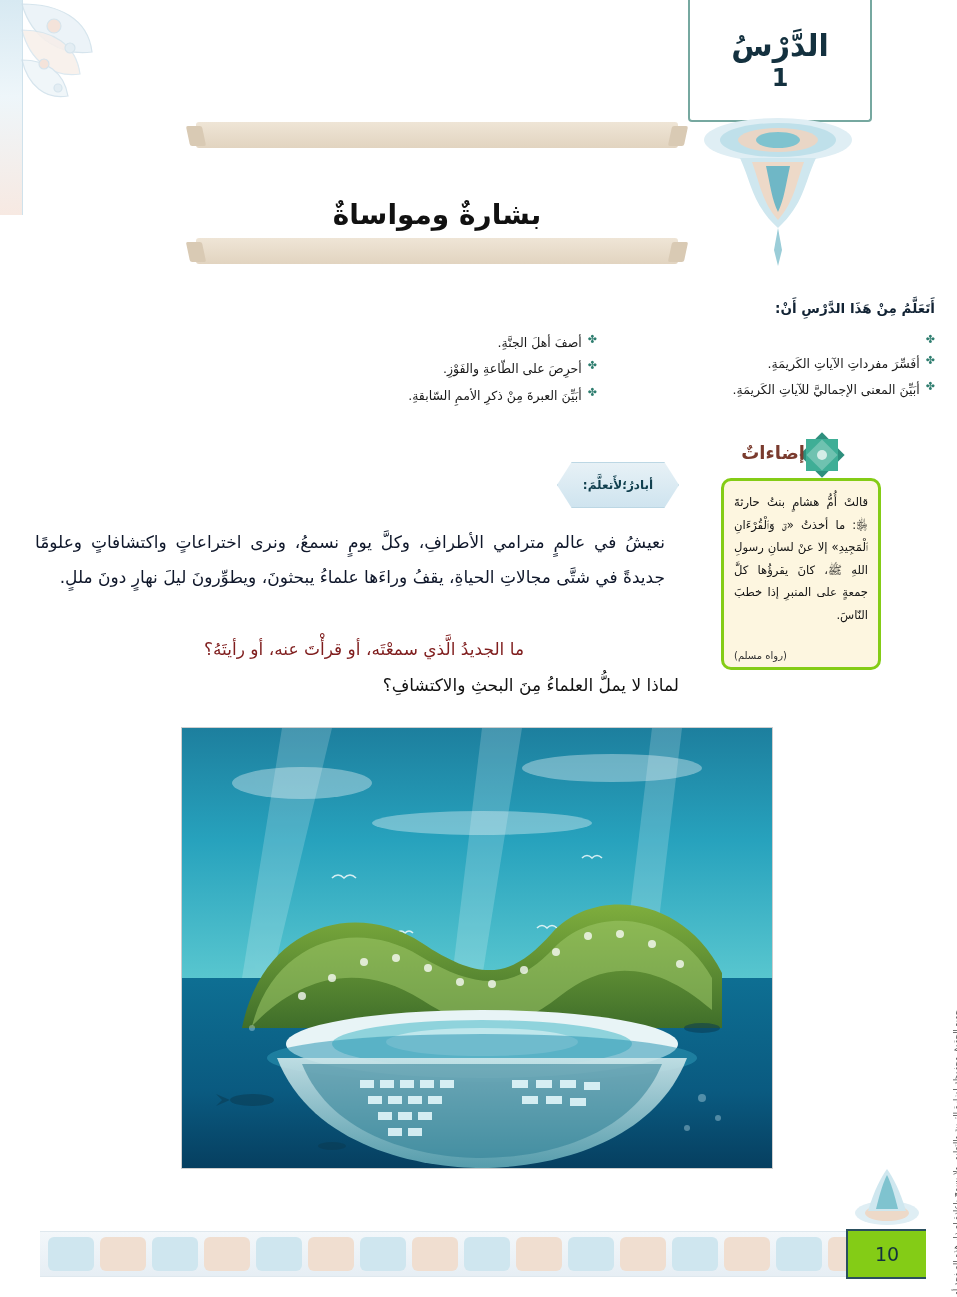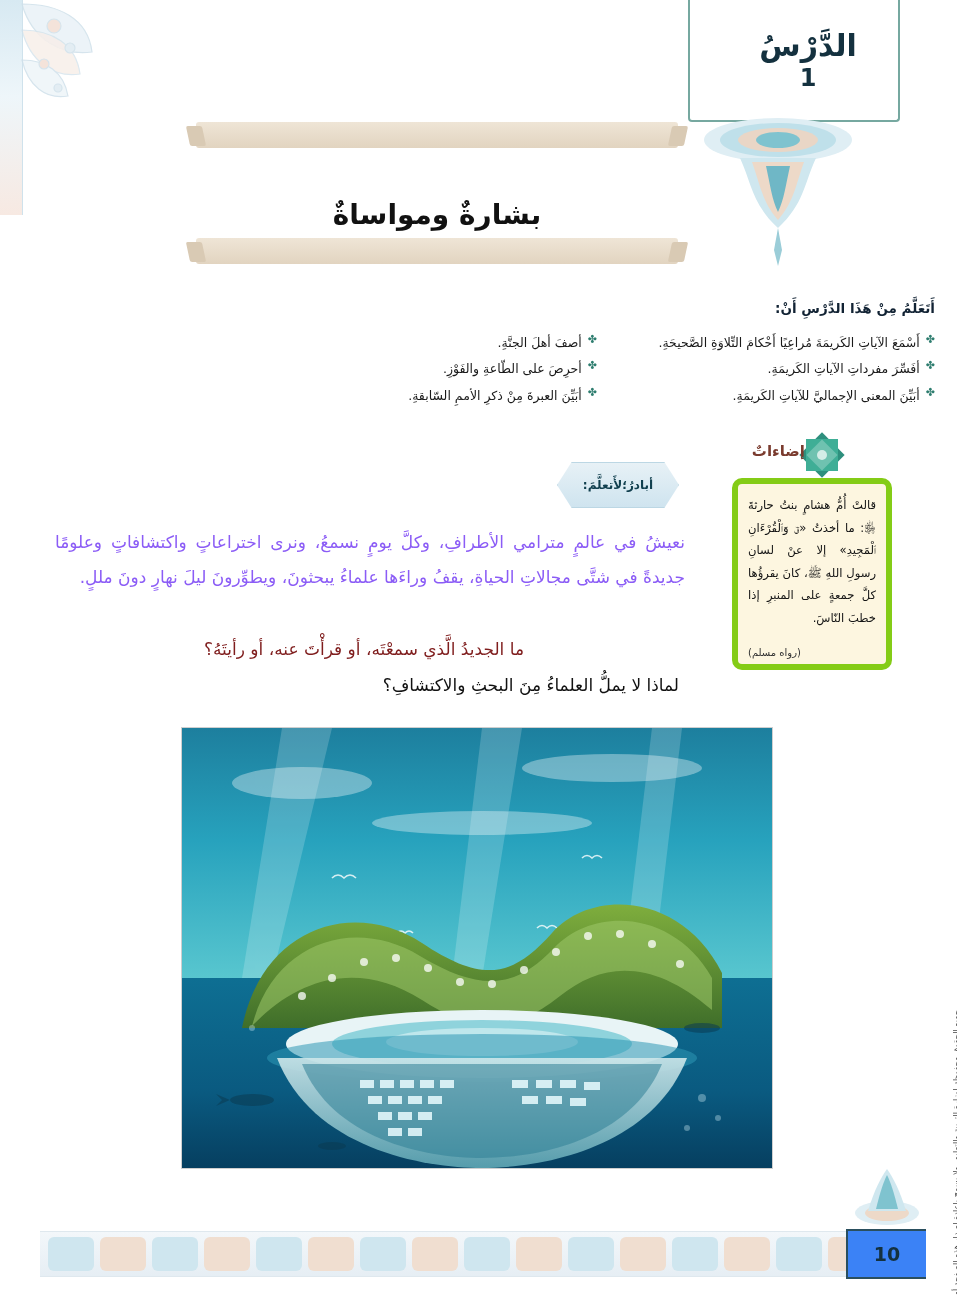--- a/index.html
+++ b/index.html
@@ -23,21 +23,21 @@
     position:absolute;top:0;left:18px;width:128px;height:120px;
     opacity:.85;
   }
 
   
   .lesson-badge{
     position:absolute;top:0;left:688px;width:180px;height:120px;
     border:2px solid #76a8a0;border-top:none;
     border-bottom-left-radius:4px;border-bottom-right-radius:4px;
     background:#ffffff;
-    display:flex;flex-direction:column;align-items:center;justify-content:center;padding-left:28px;
+    display:flex;flex-direction:column;align-items:center;justify-content:center;
   }
   .lesson-badge .lbl{
     font-size:30px;font-weight:bold;color:#14313f;letter-spacing:0px;line-height:1.1;
   }
   .lesson-badge .num{
     font-size:24px;font-weight:bold;color:#14313f;margin-top:2px;
   }
   .badge-tassel{
     position:absolute;top:118px;left:692px;width:172px;height:150px;
   }
@@ -93,43 +93,43 @@
     clip-path:polygon(12% 0,88% 0,100% 50%,88% 100%,12% 100%,0 50%);
     border:1px solid #bcd7e4;
   }
   .tag-initiate .txt{
     position:absolute;inset:0;display:flex;align-items:center;justify-content:center;
     font-size:12px;font-weight:bold;color:#12404f;
   }
 
   
   .lead{
-    position:absolute;top:525px;right:272px;width:630px;
-    font-size:17px;line-height:2.05;color:#8b5cf6;text-align:justify;
+    position:absolute;top:525px;right:292px;width:630px;
+    font-size:17px;line-height:2.05;color:#0f172a;text-align:justify;
   }
   .q1{
     position:absolute;top:632px;right:278px;width:630px;
     font-size:17px;line-height:2.0;color:#7f1d1d;text-align:center;
   }
   .q2{
     position:absolute;top:668px;right:278px;width:630px;
     font-size:17px;line-height:2.0;color:#111;text-align:right;
   }
 
   
   .ill-star{
     position:absolute;top:432px;right:112px;width:46px;height:46px;
   }
   .ill-label{
     position:absolute;top:442px;right:152px;
-    font-size:15px;font-weight:bold;color:#7a3b2e;
+    font-size:18px;font-weight:bold;color:#7a3b2e;
   }
   .ill-box{
-    position:absolute;top:478px;right:65px;width:160px;height:192px;
-    background:#fdf6e0;border:6px solid #84cc16;border-radius:10px;
+    position:absolute;top:478px;right:76px;width:160px;height:192px;
+    background:#fdf6e0;border:3px solid #84cc16;border-radius:10px;
     box-sizing:border-box;padding:10px 10px 8px 10px;
   }
   .ill-text{
     font-size:11.6px;line-height:1.95;color:#141414;text-align:justify;
   }
   .ill-src{
     position:absolute;bottom:6px;left:10px;font-size:10px;color:#333;
   }
 
   
@@ -144,23 +144,23 @@
     position:absolute;bottom:20px;left:40px;width:828px;height:44px;
     background:linear-gradient(180deg,#f3f7fa 0%,#e6eef4 100%);
     border-top:1px solid #dfe8ee;border-bottom:1px solid #dfe8ee;
     overflow:hidden;
   }
   .bottom-strip .cell{
     position:absolute;top:5px;width:46px;height:34px;border-radius:6px;
   }
   .page-num-box{
     position:absolute;bottom:18px;left:846px;width:78px;height:46px;
-    border:2px solid #2a4f5e;border-right:none;background:#3b82f6;
+    border:2px solid #2a4f5e;border-right:none;background:#84cc16;
     display:flex;align-items:center;justify-content:center;
-    font-size:19px;font-weight:bold;color:#14313f;
+    font-size:19px;font-weight:normal;color:#14313f;
   }
   .page-orn{
     position:absolute;bottom:62px;left:850px;width:74px;height:74px;
   }
 </style>
 </head>
 <body>
 
 <div class="corner-orn">
   <div class="band"></div>
@@ -199,21 +199,20 @@
   <div class="ribbon top"></div>
   <div class="ribbon bottom"></div>
   <div class="lesson-title">بشارةٌ ومواساةٌ</div>
 </div>
 
 <div class="obj-head">أَتَعَلَّمُ مِنْ هَذَا الدَّرْسِ أَنْ:</div>
 
 <div class="obj-col right">
   <div class="obj-item">
     <span class="obj-bullet">✤</span>
-    <span>أَسْمَعَ الآياتِ الكَريمَةَ مُراعِيًا أَحْكامَ التِّلاوَةِ الصَّحيحَةِ.</span>
   </div>
   <div class="obj-item">
     <span class="obj-bullet">✤</span>
     <span>أفَسِّرَ مفرداتِ الآياتِ الكَريمَةِ.</span>
   </div>
   <div class="obj-item">
     <span class="obj-bullet">✤</span>
     <span>أبَيِّنَ المعنى الإجماليَّ للآياتِ الكَريمَةِ.</span>
   </div>
 </div>

